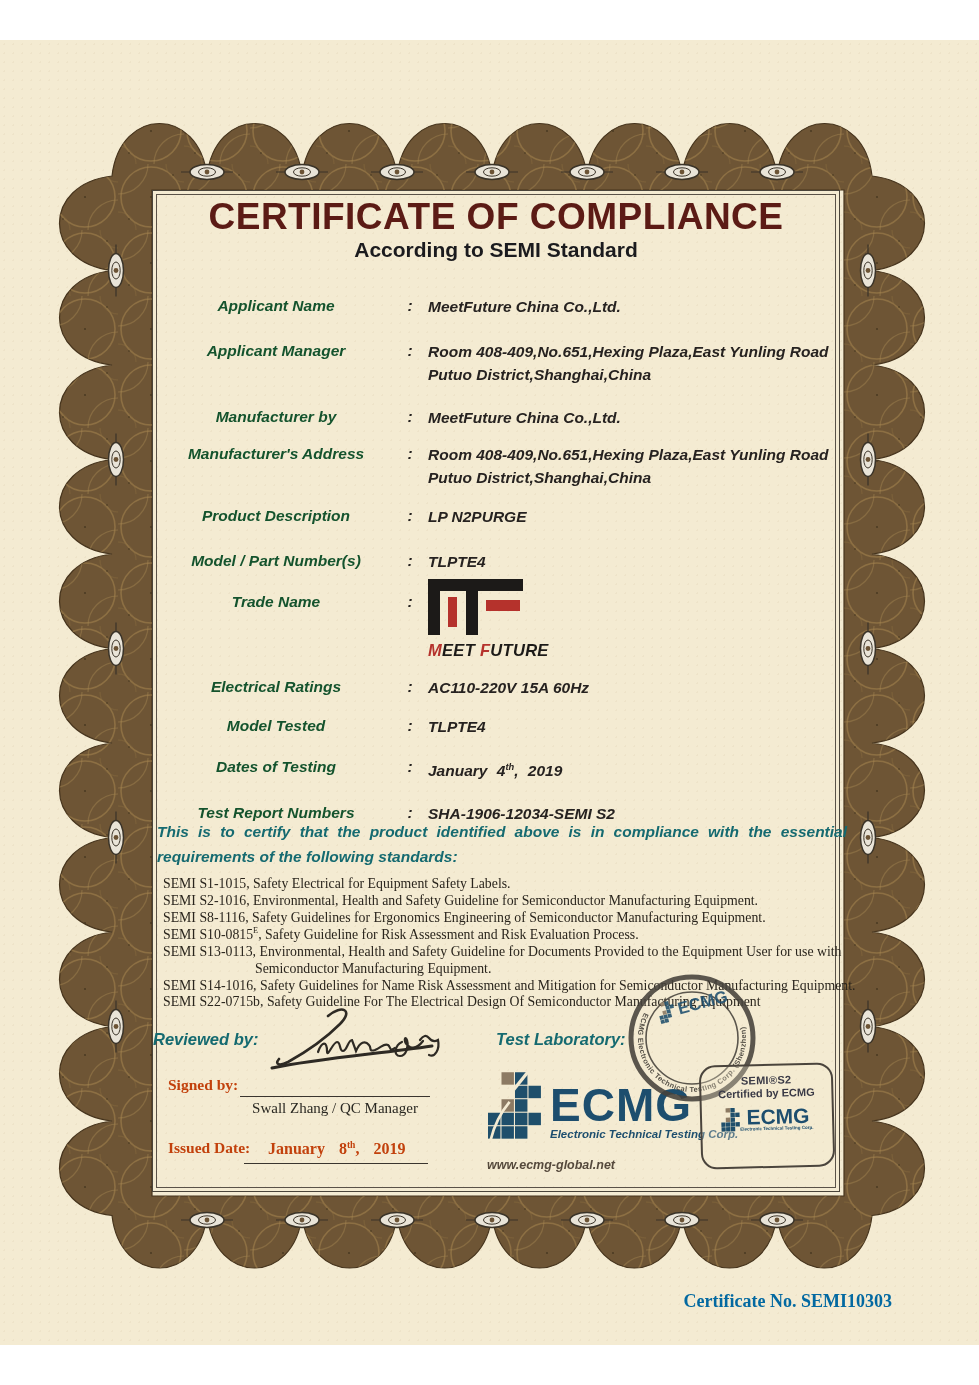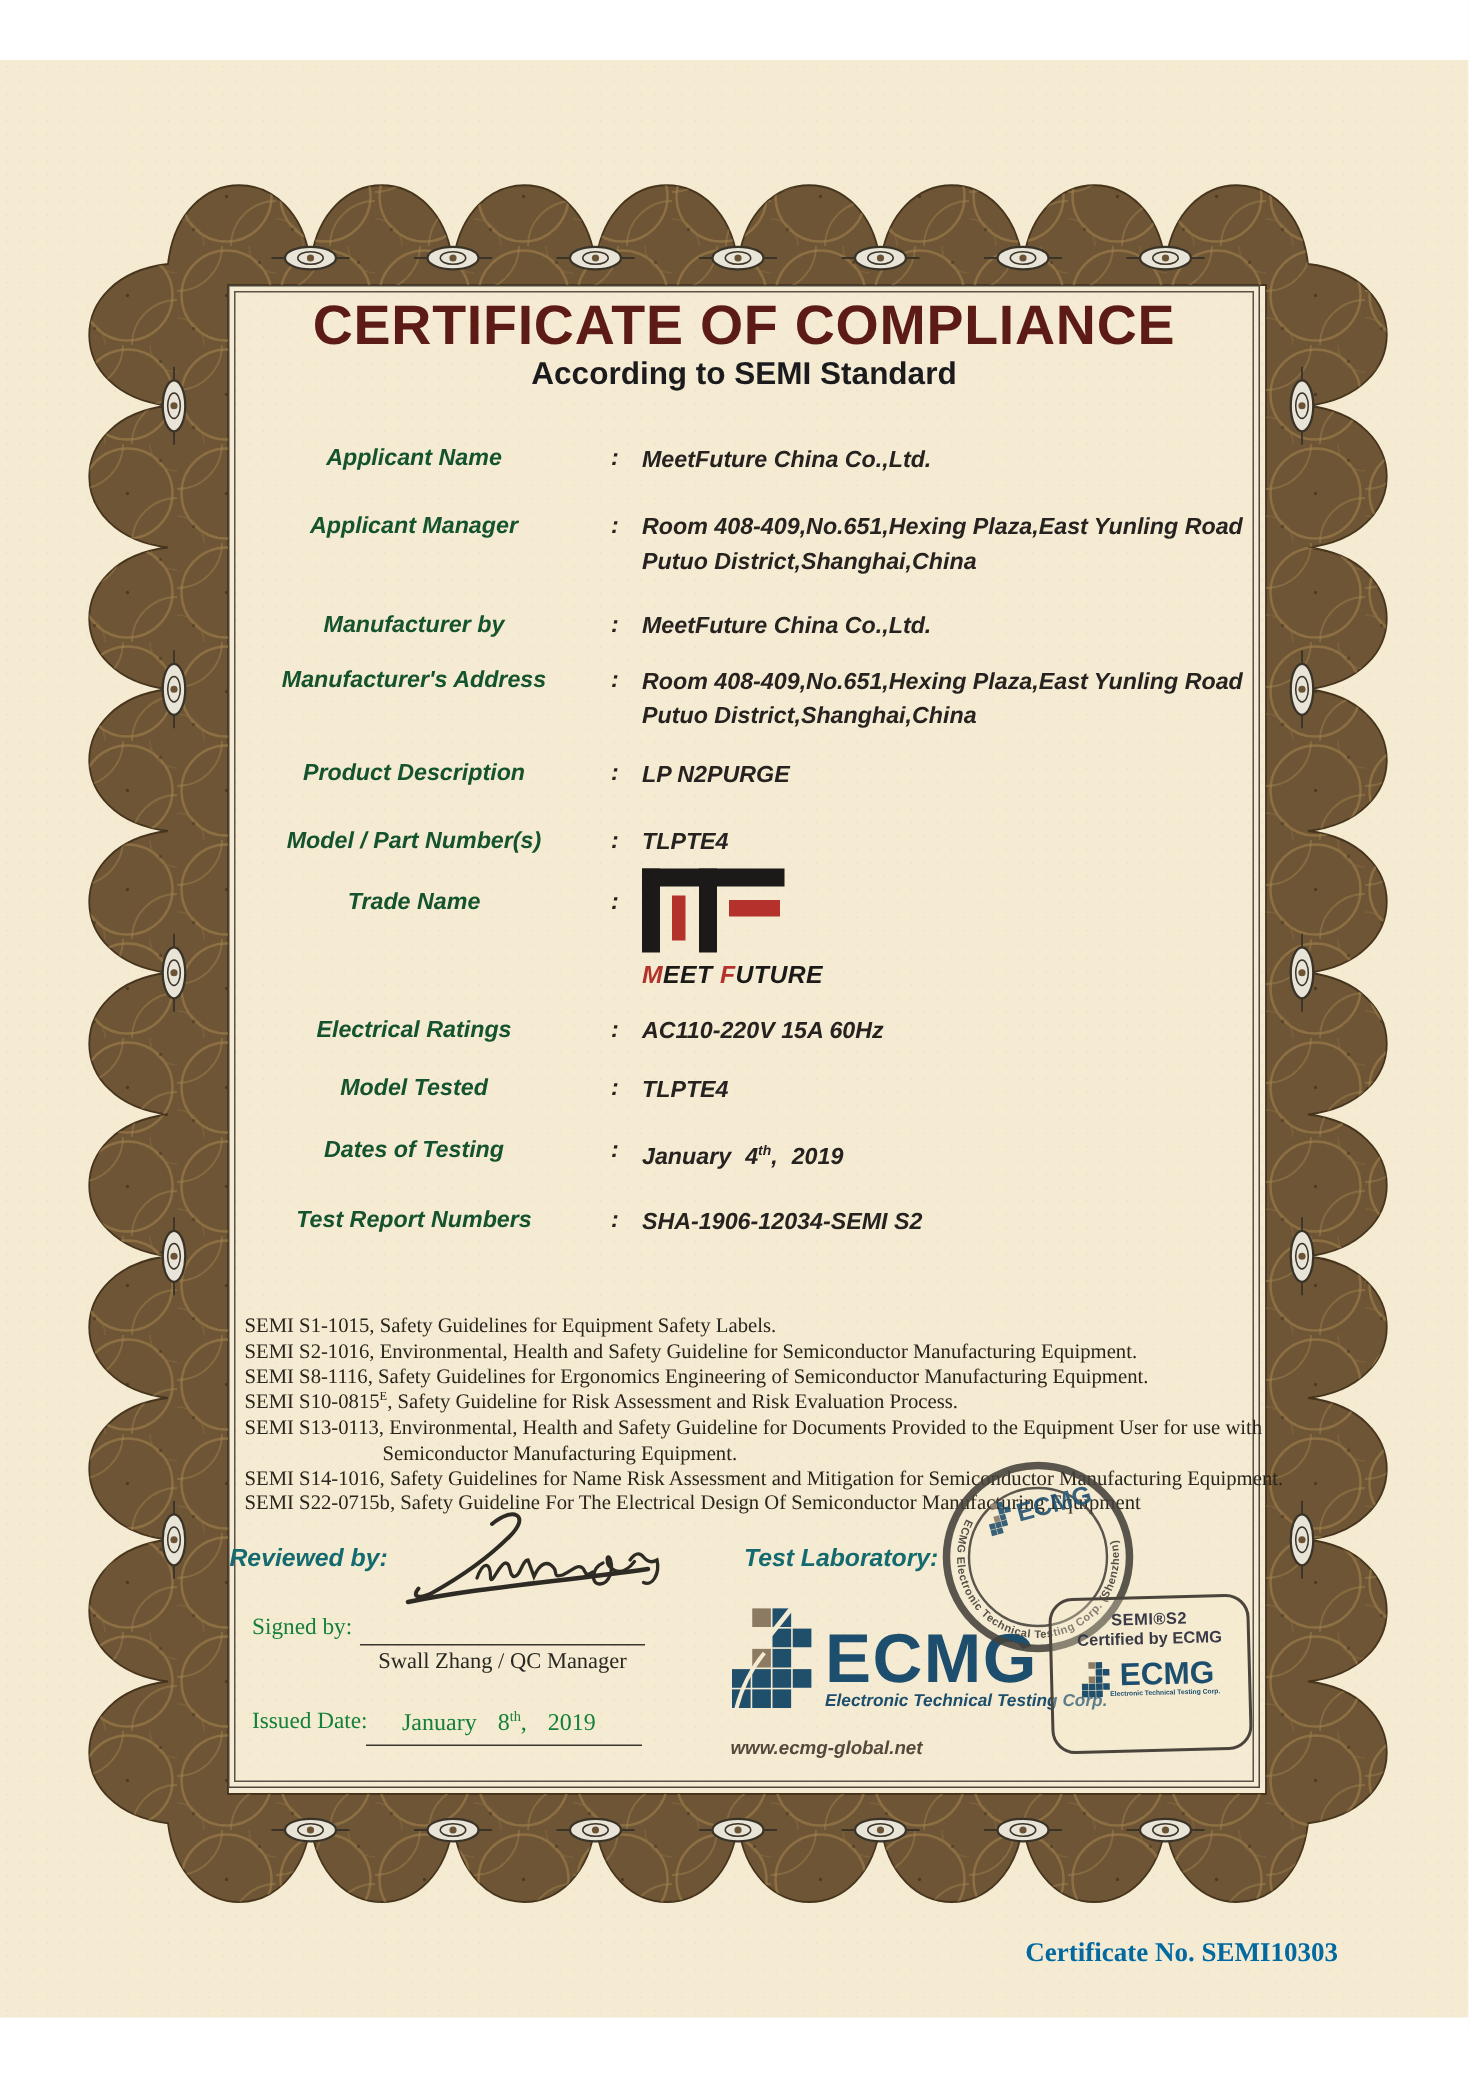--- a/index.html
+++ b/index.html
@@ -31,22 +31,22 @@
   .mf-word{margin-top:4px;font-size:16.5px;font-weight:800;letter-spacing:.3px;color:#1c1a18;}
   .mf-word .ini{color:#b5322c;}
   .stmt{position:absolute;left:157px;top:820px;width:690px;font-style:italic;font-weight:700;
         font-size:15.5px;color:#156a70;line-height:1.6;}
   .stmt .l1{text-align:justify;text-align-last:justify;}
   .stds{position:absolute;left:163px;top:876px;width:696px;
         font-family:"Liberation Serif",serif;font-size:13.8px;color:#2a251d;line-height:1.22;}
   .std-item{padding-left:92px;text-indent:-92px;}
   
   .teal-lab{position:absolute;font-style:italic;font-weight:700;font-size:16.5px;color:#156a70;}
-  .serif-lab{position:absolute;font-family:"Liberation Serif",serif;font-weight:400;
-             font-size:15.5px;color:#15803d;}
+  .serif-lab{position:absolute;font-family:"Liberation Serif",serif;font-weight:700;
+             font-size:15.5px;color:#c2410c;}
   .serif-val{position:absolute;font-family:"Liberation Serif",serif;font-size:15px;color:#2a2822;}
   .hline{position:absolute;border-top:1.6px solid #3a352e;}
   .sig-svg{position:absolute;left:262px;top:1004px;}
   
   .ecmg{position:absolute;left:488px;top:1072px;display:flex;align-items:flex-end;}
   .ecmg-word{margin-left:8px;}
   .ecmg-name{font-size:46px;font-weight:800;letter-spacing:1px;color:#1d4e6e;line-height:.9;}
   .ecmg-tag{font-size:11.5px;font-style:italic;font-weight:700;color:#1d4e6e;margin-top:2px;}
   .website{position:absolute;left:487px;top:1158px;font-style:italic;font-weight:700;
            font-size:12.5px;color:#55493c;}
@@ -239,23 +239,27 @@
       <div class="colon">:</div>
       <div class="val" style="word-spacing:5px"><span>January 4</span><sup>th</sup><span>, 2019</span></div>
     </div>
     <div class="frow" style="margin-top:20px">
       <div class="lbl">Test Report Numbers</div>
       <div class="colon">:</div>
       <div class="val">SHA-1906-12034-SEMI S2</div>
     </div>
   </div>
 
+  <div class="stmt">
+    <div class="l1">This is to certify that the product identified above is in compliance with the essential</div>
+    <div>requirements of the following standards:</div>
+  </div>
 
   <div class="stds">
-      <div class="std-item"><span>SEMI S1-1015</span><span>, Safety Guidelines for Equipment Safety Labels.</span></div>
+      <div class="std-item"><span>SEMI S1-1015</span><span>, Safety Electrical for Equipment Safety Labels.</span></div>
       <div class="std-item"><span>SEMI S2-1016</span><span>, Environmental, Health and Safety Guideline for Semiconductor Manufacturing Equipment.</span></div>
       <div class="std-item"><span>SEMI S8-1116</span><span>, Safety Guidelines for Ergonomics Engineering of Semiconductor Manufacturing Equipment.</span></div>
       <div class="std-item"><span>SEMI S10-0815</span><sup>E</sup><span>, Safety Guideline for Risk Assessment and Risk Evaluation Process.</span></div>
       <div class="std-item"><span>SEMI S13-0113</span><span>, Environmental, Health and Safety Guideline for Documents Provided to the Equipment User for use with Semiconductor Manufacturing Equipment.</span></div>
       <div class="std-item"><span>SEMI S14-1016</span><span>, Safety Guidelines for Name Risk Assessment and Mitigation for Semiconductor Manufacturing Equipment.</span></div>
       <div class="std-item"><span>SEMI S22-0715b</span><span>, Safety Guideline For The Electrical Design Of Semiconductor Manufacturing Equipment</span></div>
     </div>
 
   <div class="teal-lab" style="left:153px;top:1030px">Reviewed by:</div>
 

